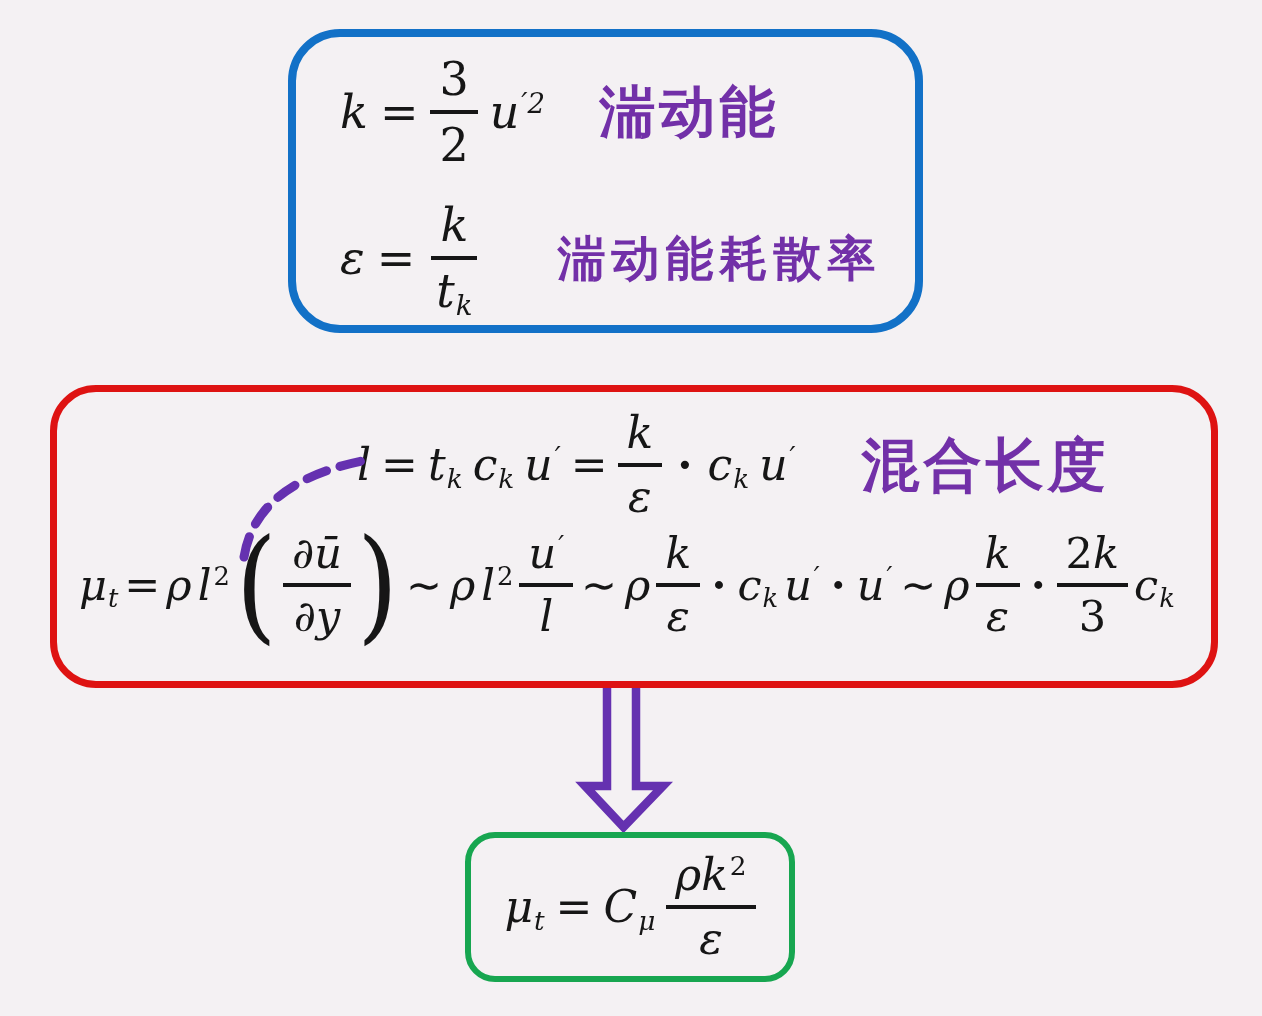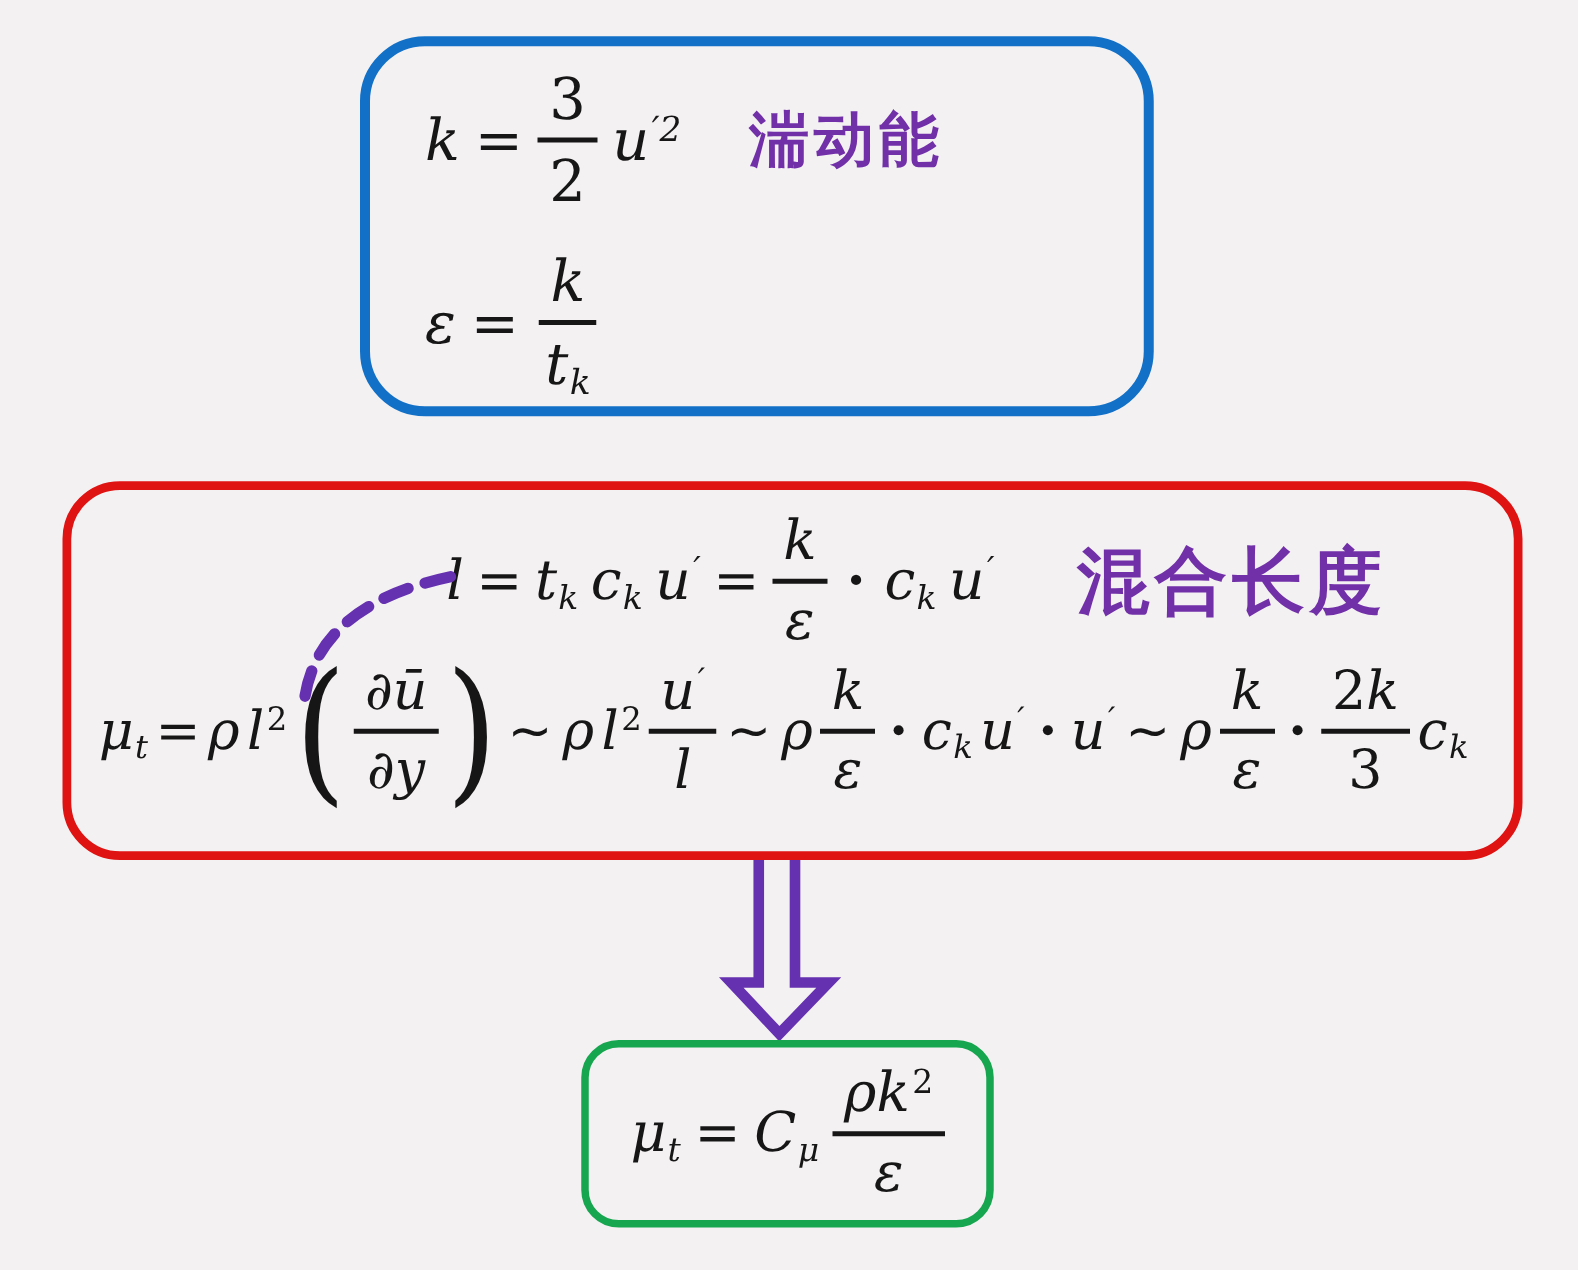--- a/index.html
+++ b/index.html
@@ -22,21 +22,21 @@
   .frac{display:inline-flex;flex-direction:column;align-items:center;line-height:1.05;}
   .fn{padding:0 9px 7px;border-bottom:4px solid #161616;}
   .fd{padding:7px 9px 0;}
   .sp{font-size:.6em;position:relative;top:-.55em;margin-left:2px;}
   .sb{font-size:.6em;position:relative;top:.3em;margin-left:1px;}
   .up{font-style:normal;}
   .dot{font-style:normal;font-weight:bold;margin:0 5px;}
   .tld{font-style:normal;margin:0 2px;font-family:"DejaVu Sans",sans-serif;}
   .bigp{font-style:normal;font-weight:300;font-size:2.45em;line-height:0;transform:scaleY(1.18);}
   .cn{font-family:"DejaVu Sans",sans-serif;font-style:normal;font-weight:bold;color:#7230a8;}
-  #blue-eq1 .cn{font-size:48px;letter-spacing:4px;margin-left:42px;}
+  #blue-eq1 .cn{font-size:56px;letter-spacing:4px;margin-left:42px;}
   #blue-eq2 .cn{font-size:48px;letter-spacing:6px;margin-left:64px;}
   #red-eq1 .cn{font-size:58px;letter-spacing:4px;margin-left:56px;}
 
   svg{position:absolute;overflow:visible;}
 </style>
 </head>
 <body>
 
 <div id="page">
 
@@ -57,20 +57,21 @@
 
     <div class="mrow" id="blue-eq2">
       <span>ε</span>
       <span class="up">=</span>
       <span class="frac">
         <span class="fn">k</span>
         <span class="fd">
           <span>t</span><span class="sb">k</span>
         </span>
       </span>
+      <span class="cn">湍动能耗散率</span>
     </div>
   </div>
 
   <div class="box" id="red-box">
 
     <div class="mrow" id="red-eq1">
       <span>l</span>
       <span class="up">=</span>
       <span>
         <span>t</span><span class="sb">k</span>

